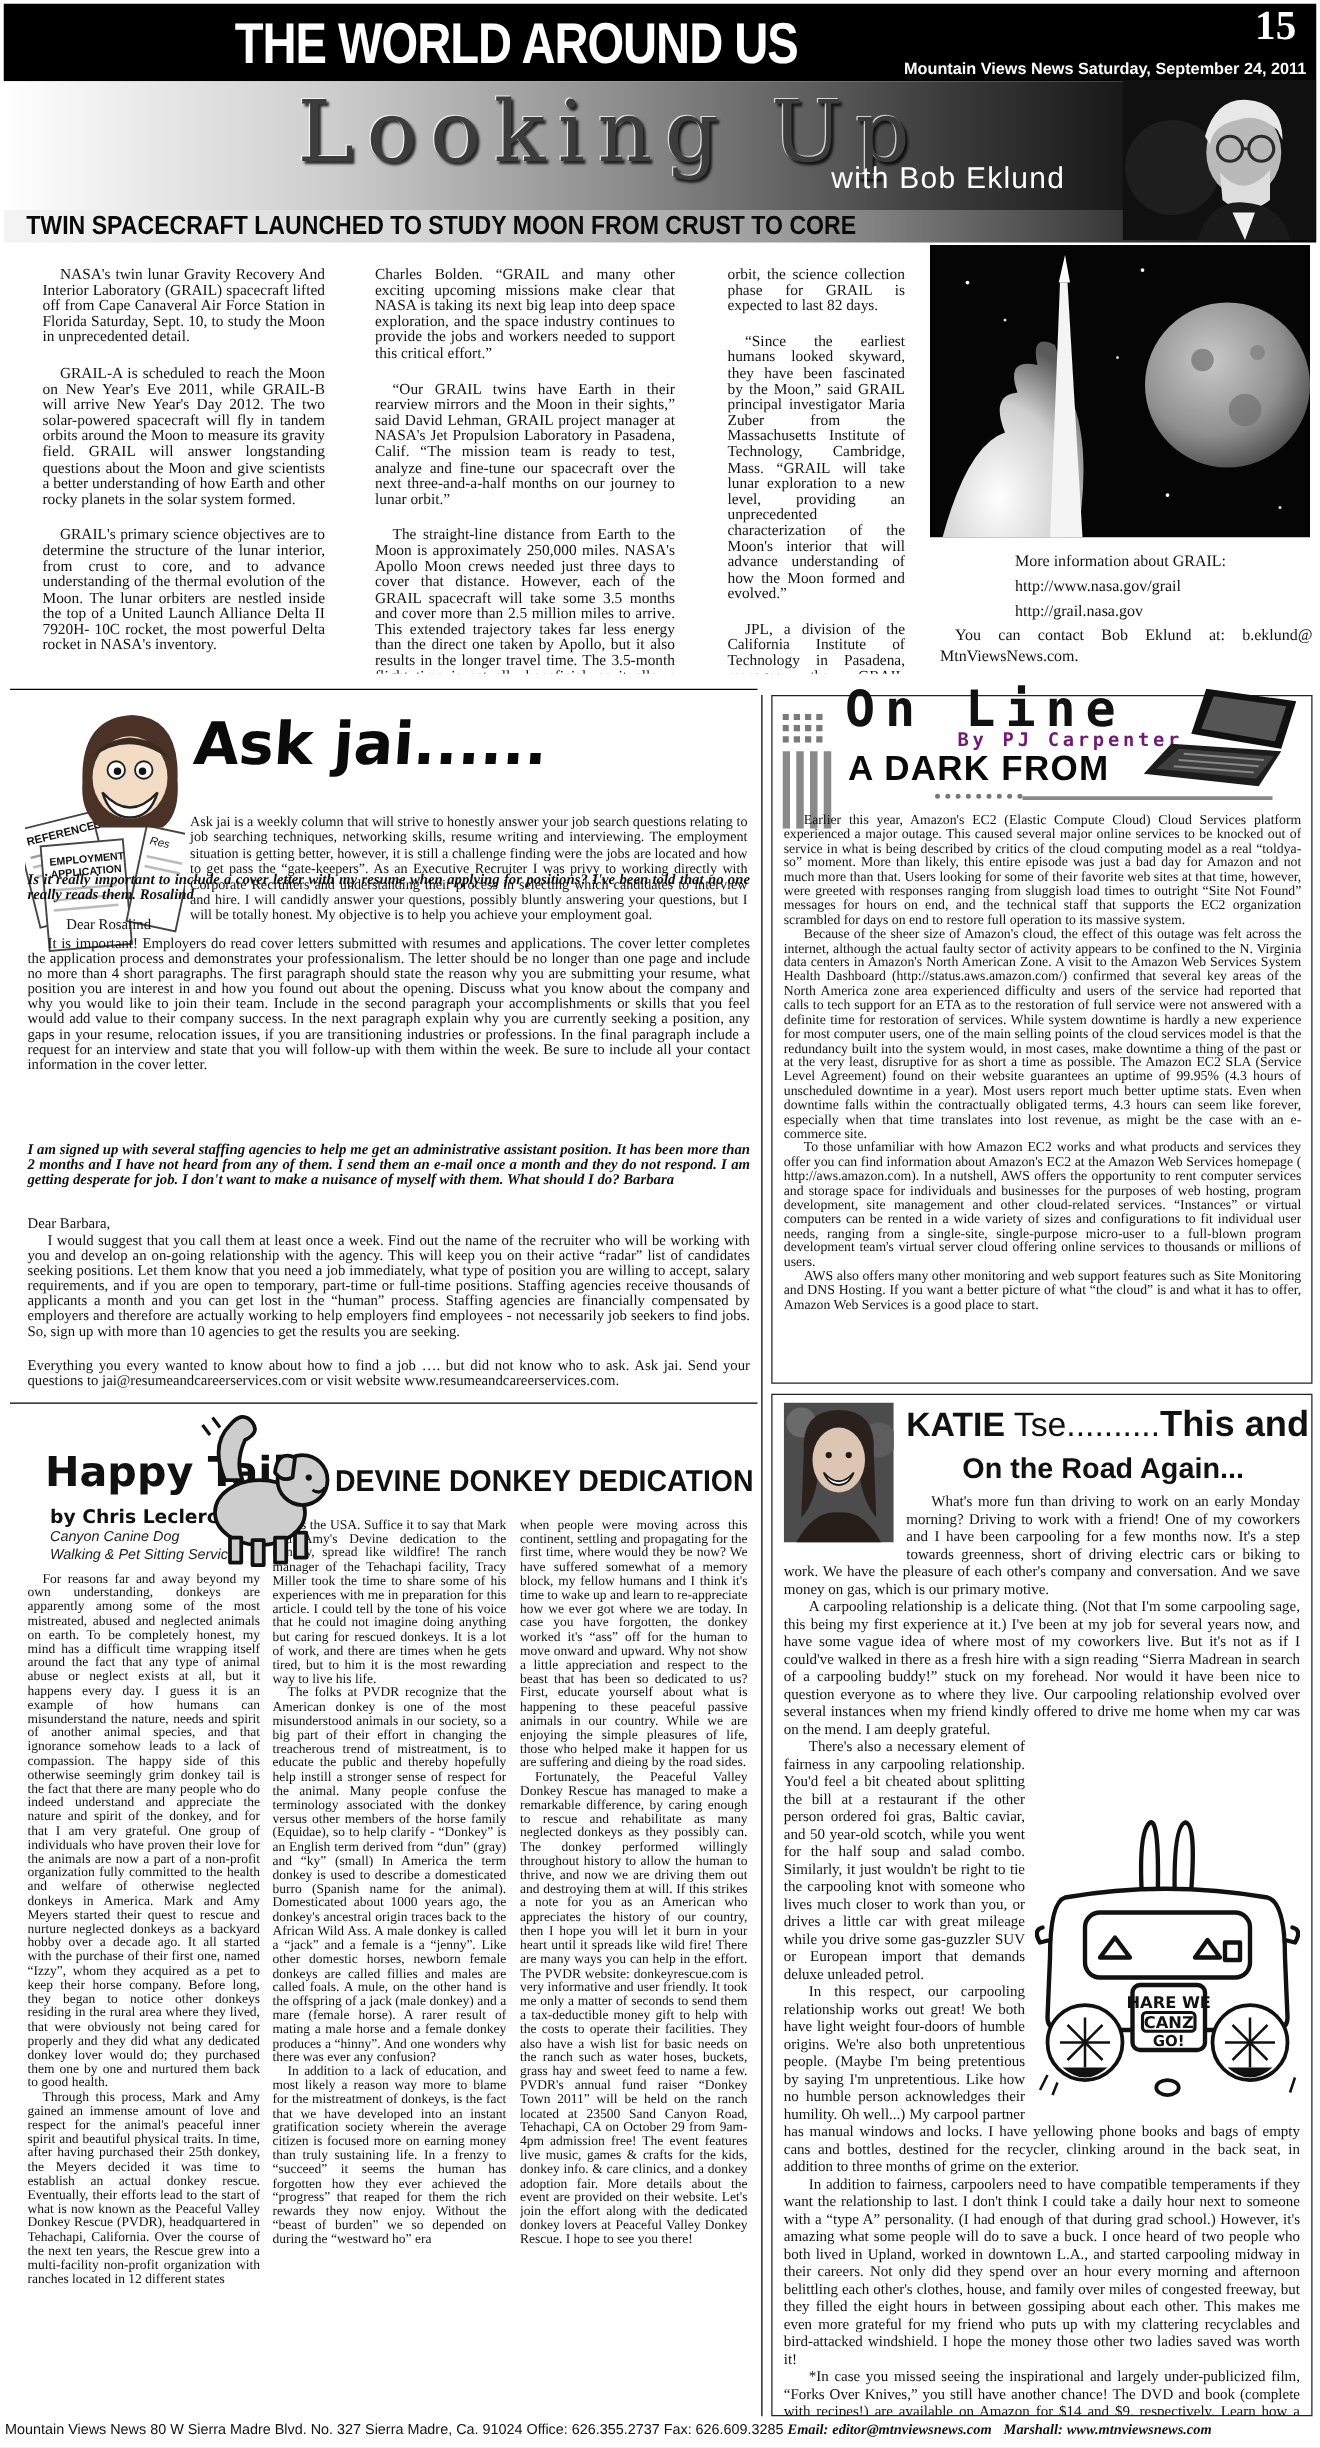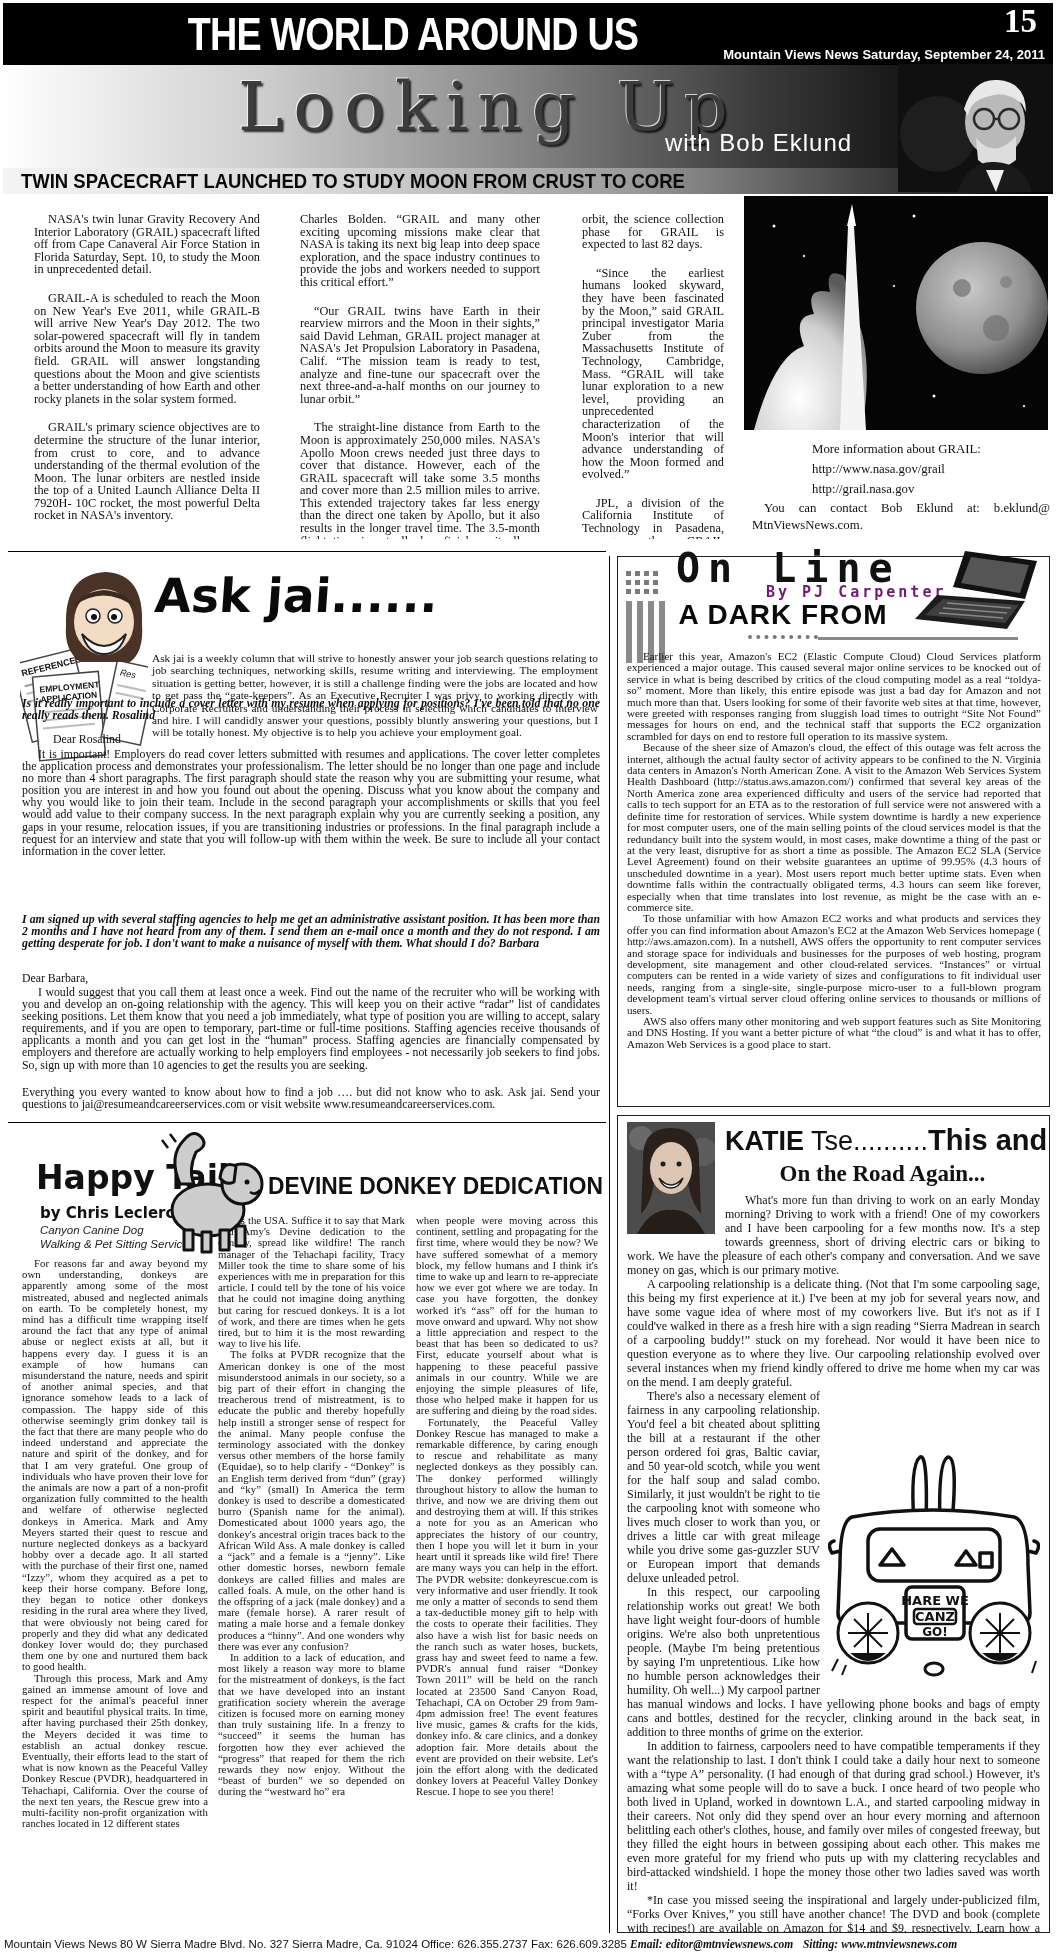--- a/index.html
+++ b/index.html
@@ -85,21 +85,21 @@
   .ht2{left:218px;top:1215px;width:187px;height:717px;}
   .ht3{left:416px;top:1215px;width:182px;height:717px;}
   
   .katie-box{position:absolute;left:617px;top:1115px;width:433px;height:818px;border:1.5px solid #222;
       box-sizing:border-box;padding:6px 9px;overflow:hidden;}
   .katie-photo{float:left;width:88px;height:112px;margin:0 10px 4px 0;}
   .katie-title{font-family:"Liberation Sans",sans-serif;font-size:27px;white-space:nowrap;margin-top:2px;}
   .katie-title .kb{font-weight:700;}
   .katie-title .kr{font-weight:400;}
   .katie-title .kbig{font-weight:700;font-size:29px;}
-  .katie-sub{font-family:Liberation Serif, serif;font-weight:700;font-size:23px;
+  .katie-sub{font-family:Liberation Sans, sans-serif;font-weight:700;font-size:23px;
       text-align:center;margin:4px 0 6px 0;}
   .katie-body{font-size:12px;line-height:14px;text-align:justify;}
   .katie-body p{margin:0;text-indent:20px;}
   .katie-car{float:right;width:212px;height:238px;margin:56px 0 4px 8px;}
   
   .footer{position:absolute;left:4px;top:1938px;width:1048px;font-family:"Liberation Sans",sans-serif;
       font-size:11.5px;color:#111;white-space:nowrap;}
   .footer .em{font-family:"Liberation Serif",serif;font-style:italic;font-weight:700;}
 </style>
 </head>
@@ -379,17 +379,17 @@
       <p>In this respect, our carpooling relationship works out great!  We both have light weight four-doors of humble origins.  We're also both unpretentious people.  (Maybe I'm being pretentious by saying I'm unpretentious.  Like how no humble person acknowledges their humility.  Oh well...)  My carpool partner has manual windows and locks.  I have yellowing phone books and bags of empty cans and bottles, destined for the recycler, clinking around in the back seat, in addition to three months of grime on the exterior.</p>
       <p>In addition to fairness, carpoolers need to have compatible temperaments if they want the relationship to last.  I don't think I could take a daily hour next to someone with a “type A” personality.  (I had enough of that during grad school.)  However, it's amazing what some people will do to save a buck.  I once heard of two people who both lived in Upland, worked in downtown L.A., and started carpooling midway in their careers.  Not only did they spend over an hour every morning and afternoon belittling each other's clothes, house, and family over miles of congested freeway, but they filled the eight hours in between gossiping about each other.  This makes me even more grateful for my friend who puts up with my clattering recyclables and bird-attacked windshield.  I hope the money those other two ladies saved was worth it!</p>
       <p>*In case you missed seeing the inspirational and largely under-publicized film, “Forks Over Knives,” you still have another chance!  The DVD and book (complete with recipes!) are available on Amazon for $14 and $9, respectively.  Learn how a vegan diet can help stop or REVERSE “progressive” diseases such as diabetes and heart disease.  Eating kale beats getting a triple bi-pass, so I highly recommend seeing the film!</p>
     </div>
   </div>
 
   <div class="footer">
     <span>Mountain Views News   80 W Sierra Madre Blvd.  No. 327   Sierra Madre, Ca.  91024   Office: 626.355.2737  Fax: 626.609.3285</span>
     <span class="em">Email:</span>
     <span class="em">editor@mtnviewsnews.com</span>&nbsp;&nbsp;
-    <span class="em">Sitting:</span>
+    <span class="em">Marshall:</span>
     <span class="em">www.mtnviewsnews.com</span>
   </div>
 
 </div>
 
 </body></html>

